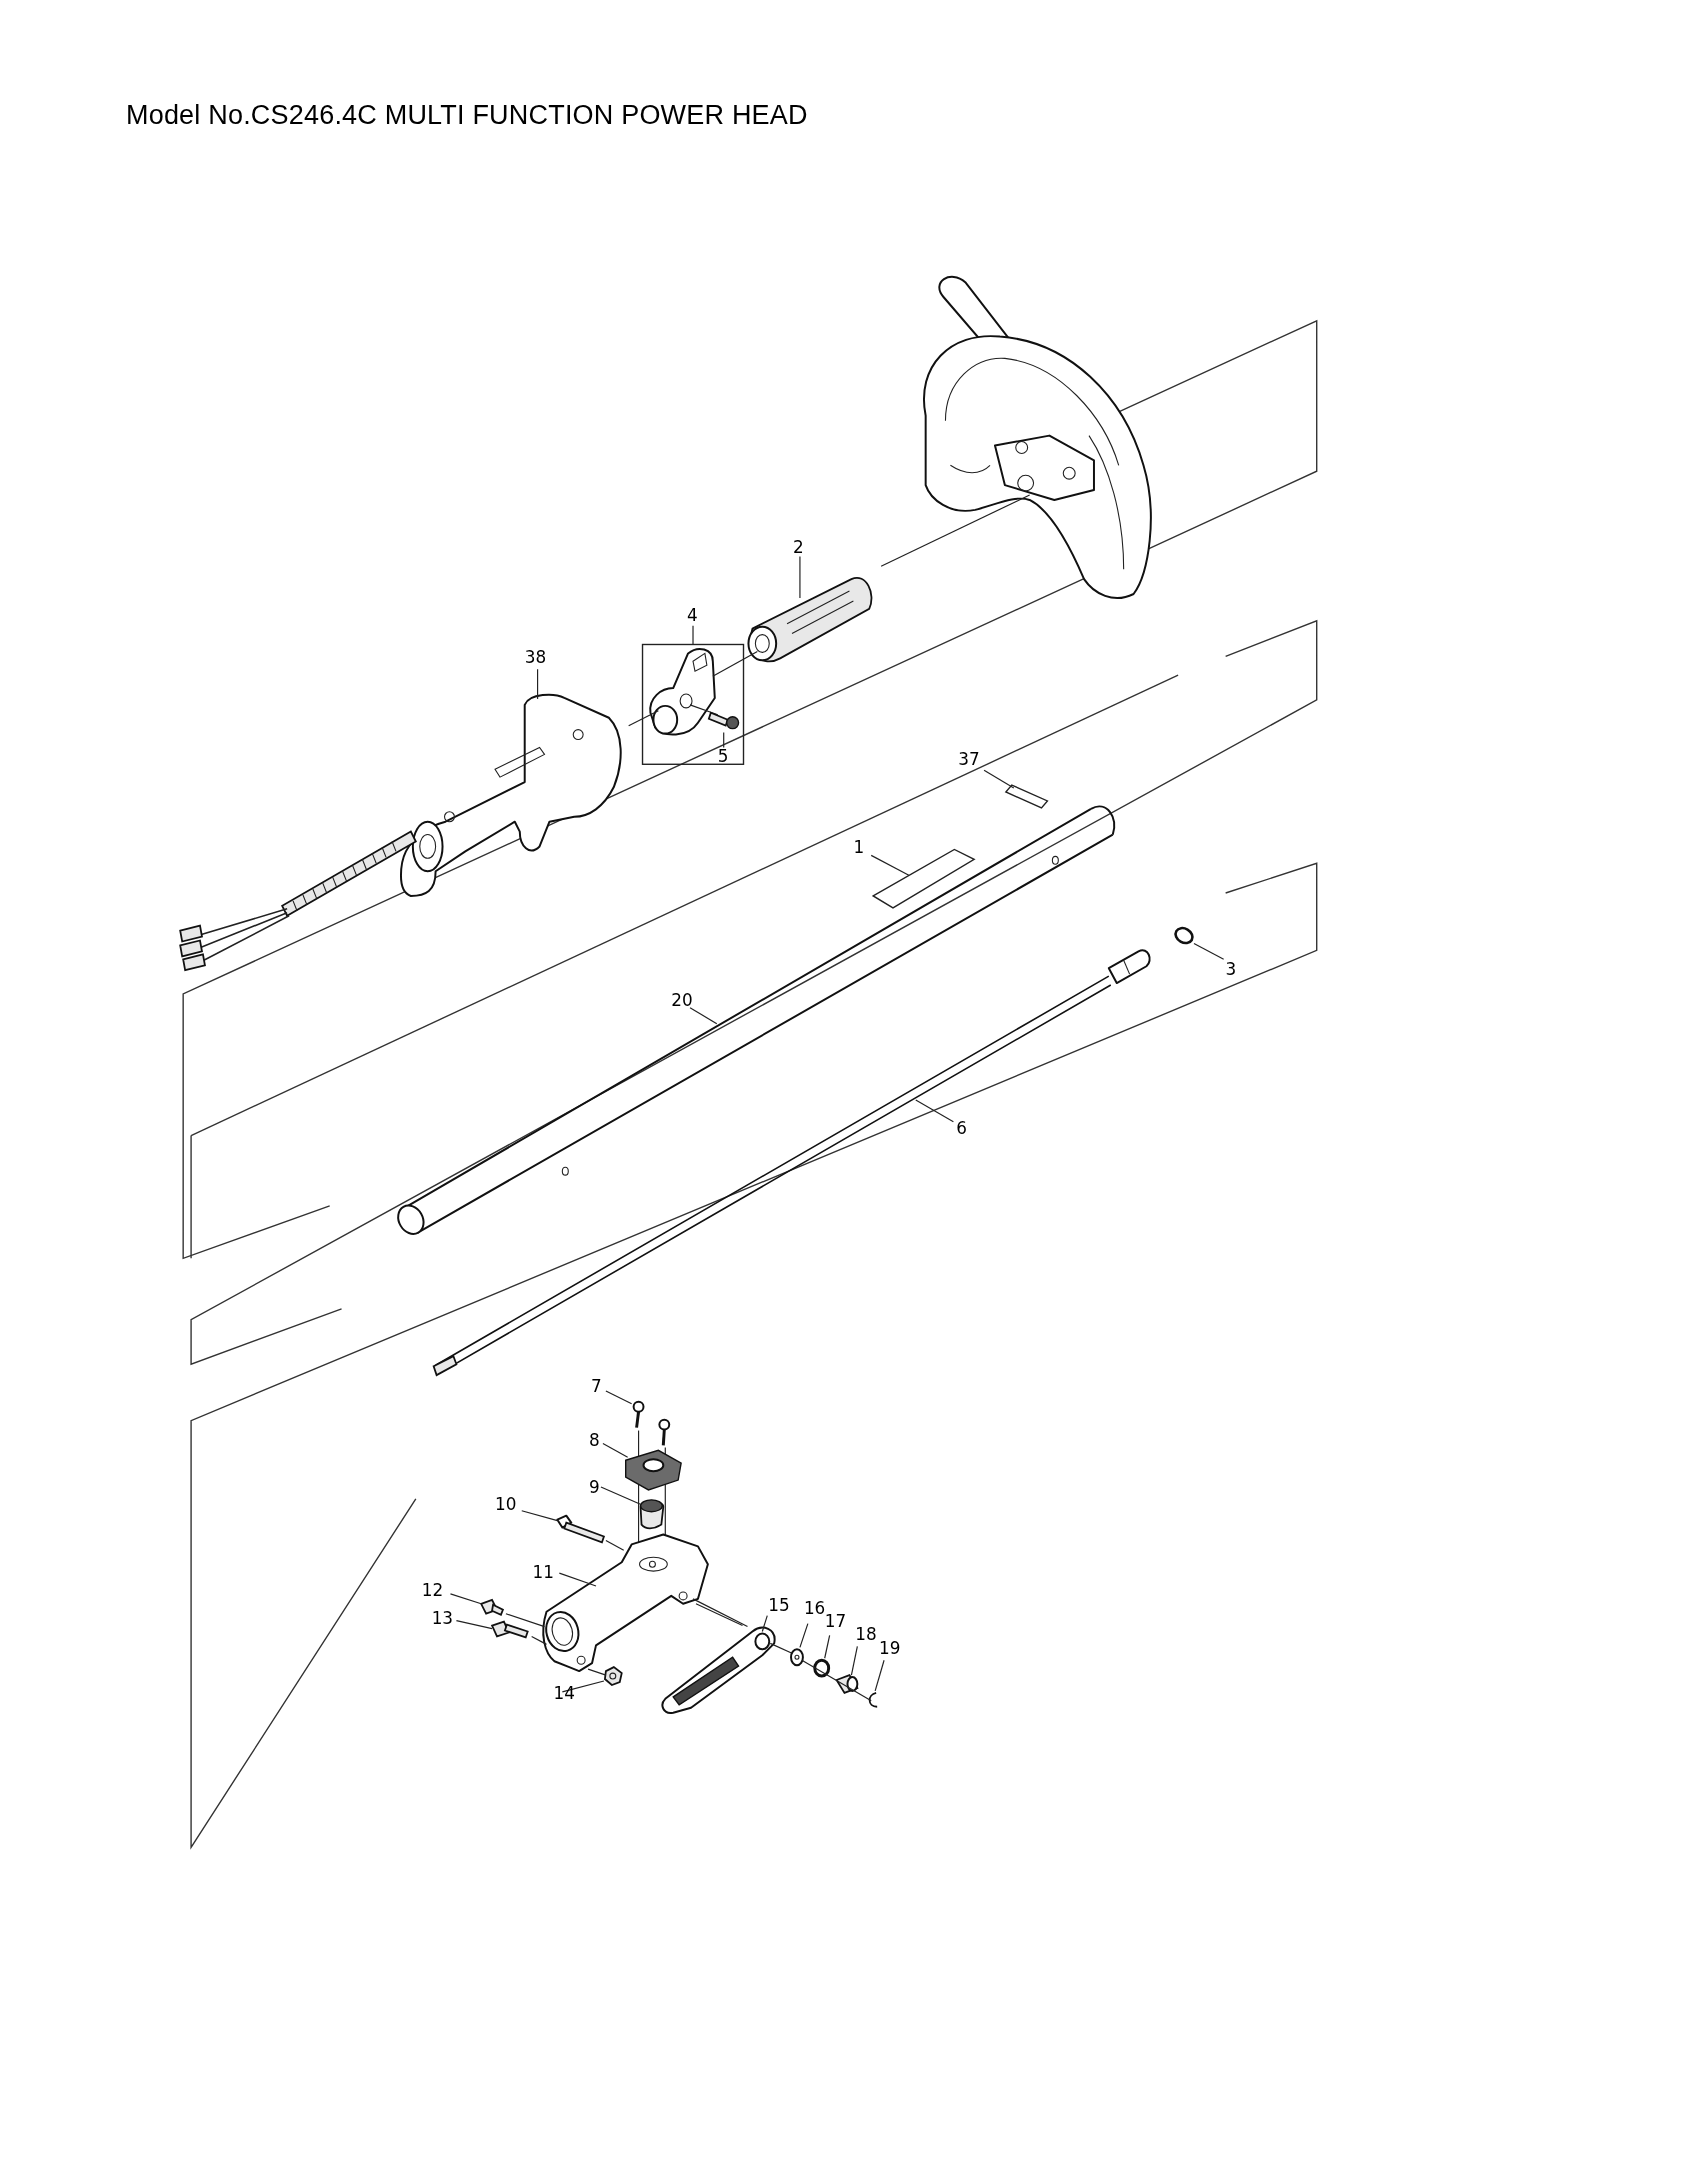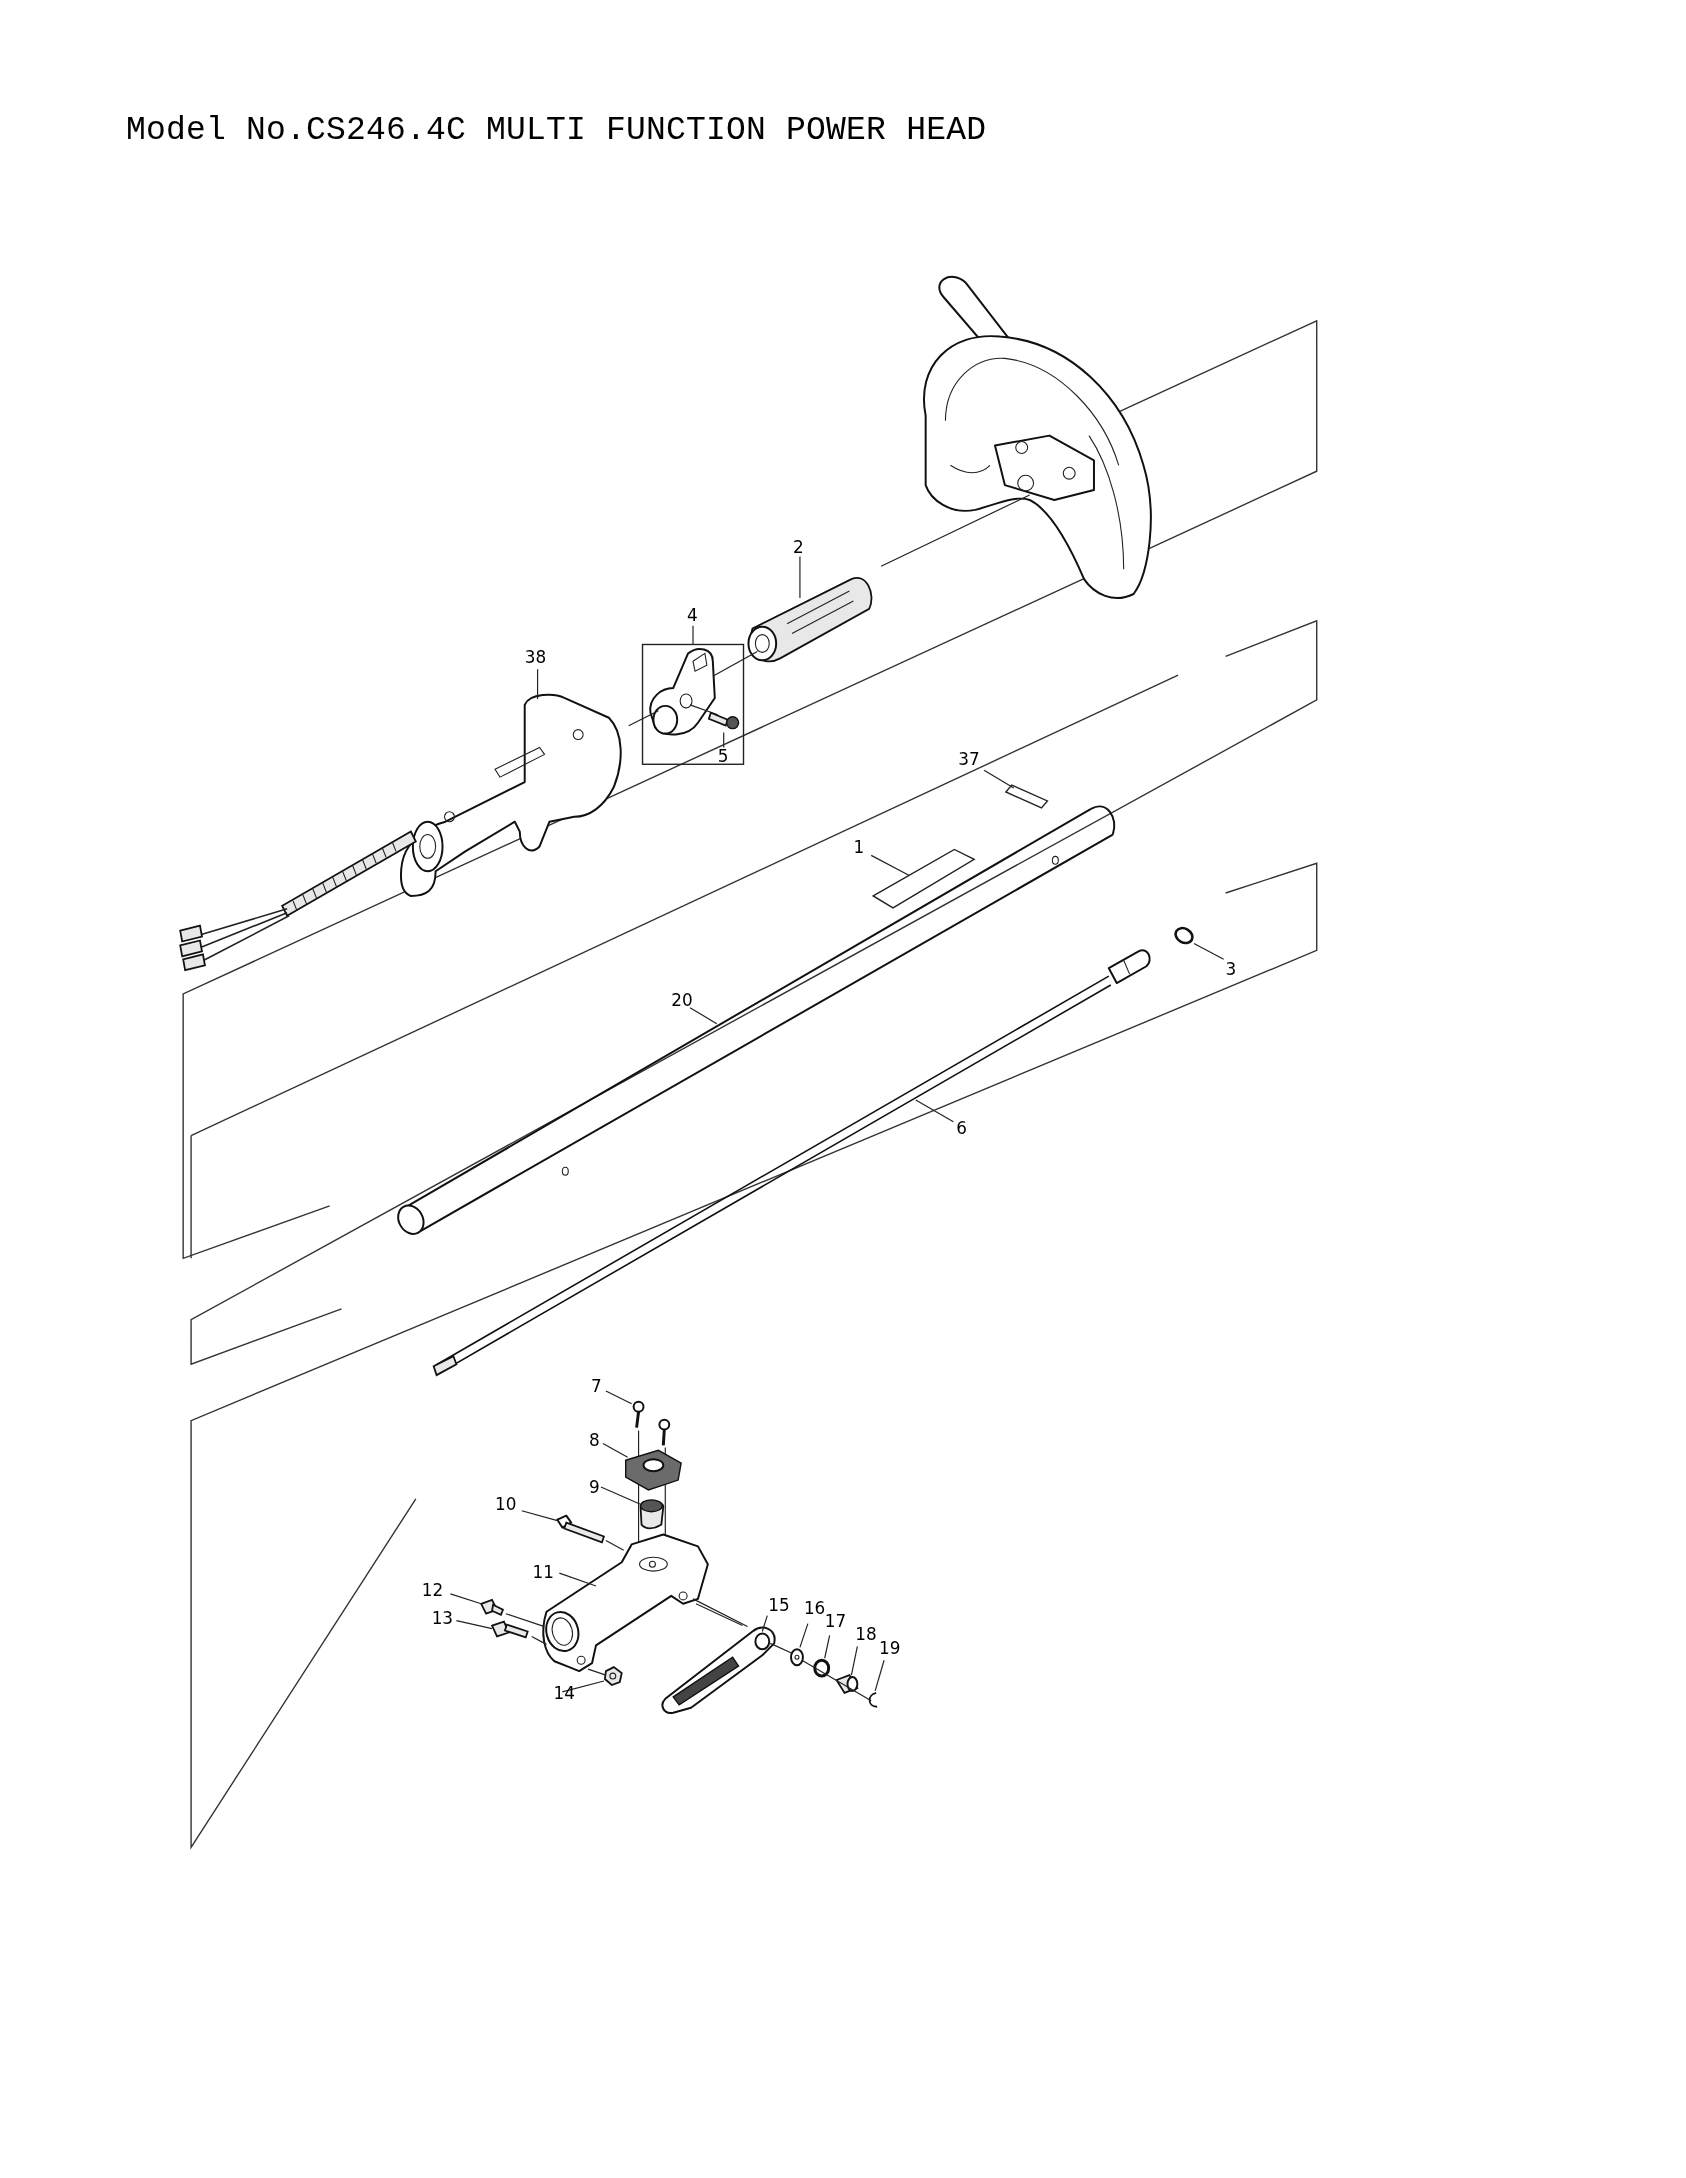--- a/index.html
+++ b/index.html
@@ -1,19 +1,19 @@
 <!DOCTYPE html>
 <html><head>
 <meta charset="utf-8">
 <style>
   html, body { margin: 0; padding: 0; background: #ffffff; }
   body { width: 1686px; height: 2178px; position: relative; overflow: hidden;
          font-family: "DejaVu Sans", "Liberation Sans", sans-serif; color: #000; }
-  .page-title { position: absolute; left: 126px; top: 114px; font-size: 33px; letter-spacing: 0.2px;
-                font-family: Liberation Mono, monospace; white-space: nowrap; line-height: 1; }
+  .page-title { position: absolute; left: 126px; top: 102px; font-size: 27px; letter-spacing: 0.2px;
+                font-family: Liberation Sans, sans-serif; white-space: nowrap; line-height: 1; }
   svg.diagram { position: absolute; left: 0; top: 0; width: 1686px; height: 2178px; }
   .frame { fill: none; stroke: #333; stroke-width: 1.4; }
   .leader { fill: none; stroke: #222; stroke-width: 1.2; }
   .part { fill: #fff; stroke: #111; stroke-width: 2; stroke-linejoin: round; }
   .part-thin { fill: none; stroke: #222; stroke-width: 1.1; }
   .part-grey { fill: #e8e8e8; stroke: #111; stroke-width: 1.8; }
   .dark { fill: #555; stroke: #111; stroke-width: 1.4; }
   .callout { font-family: "DejaVu Sans", sans-serif; font-size: 17px; fill: #000; }
 </style>
 </head>

